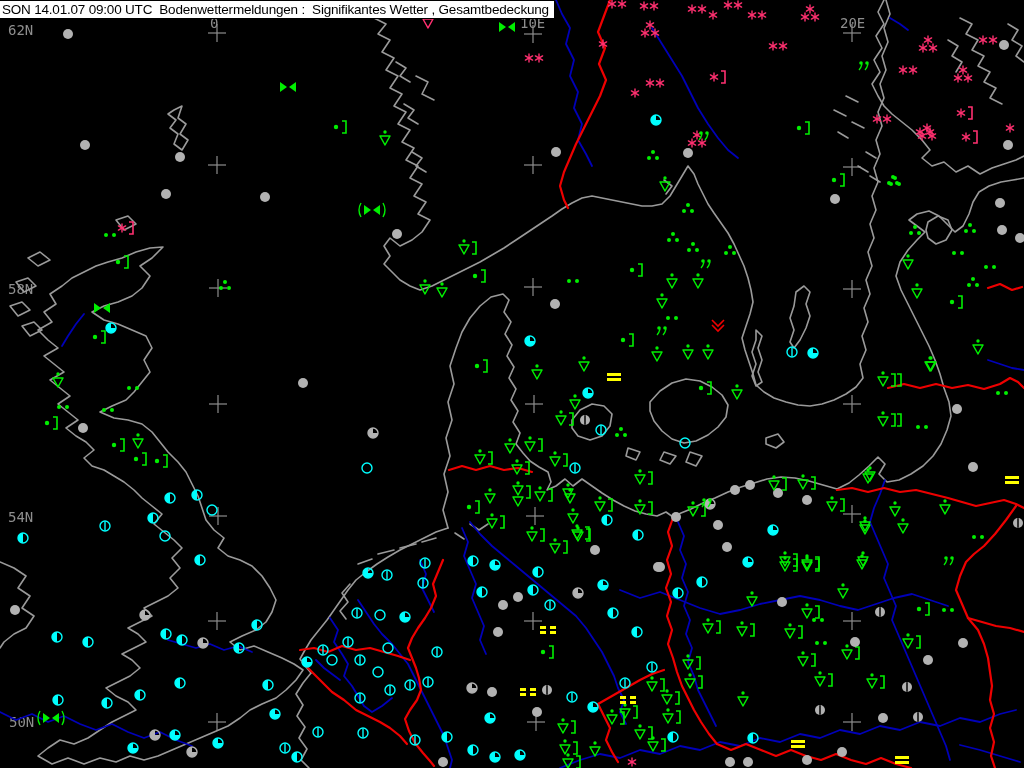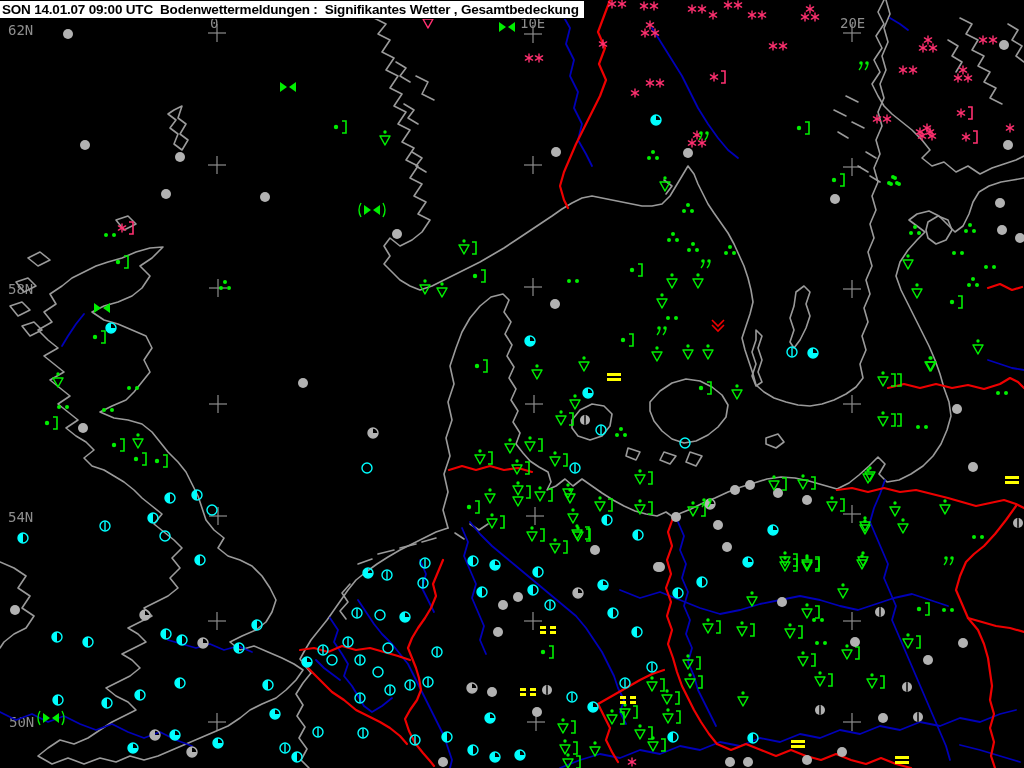--- a/index.html
+++ b/index.html
@@ -1,21 +1,21 @@
 <!DOCTYPE html>
 <html><head>
 <meta charset="utf-8">
 <style>
   html,body{margin:0;padding:0;background:#222;}
   #screen{position:relative;width:1024px;height:768px;background:#000;overflow:hidden;
           font-family:"Liberation Sans",sans-serif;}
   #mapsvg{position:absolute;left:0;top:0;}
   #titlebar{position:absolute;left:0;top:0;background:#ffffff;color:#000;
             border:1px solid #000;border-left:none;
-            font-weight:bold;font-size:13.5px;line-height:15px;padding:1px 5px 1px 2px;
+            font-weight:normal;font-size:13.5px;line-height:15px;padding:1px 5px 1px 2px;
             letter-spacing:-0.2px;white-space:pre;z-index:5;}
 </style>
 </head>
 <body>
 
 <div id="screen">
   <svg id="mapsvg" width="1024" height="768" viewBox="0 0 1024 768">
       <rect x="0" y="0" width="1024" height="768" fill="#000000"></rect>
       <g>
         <g>

